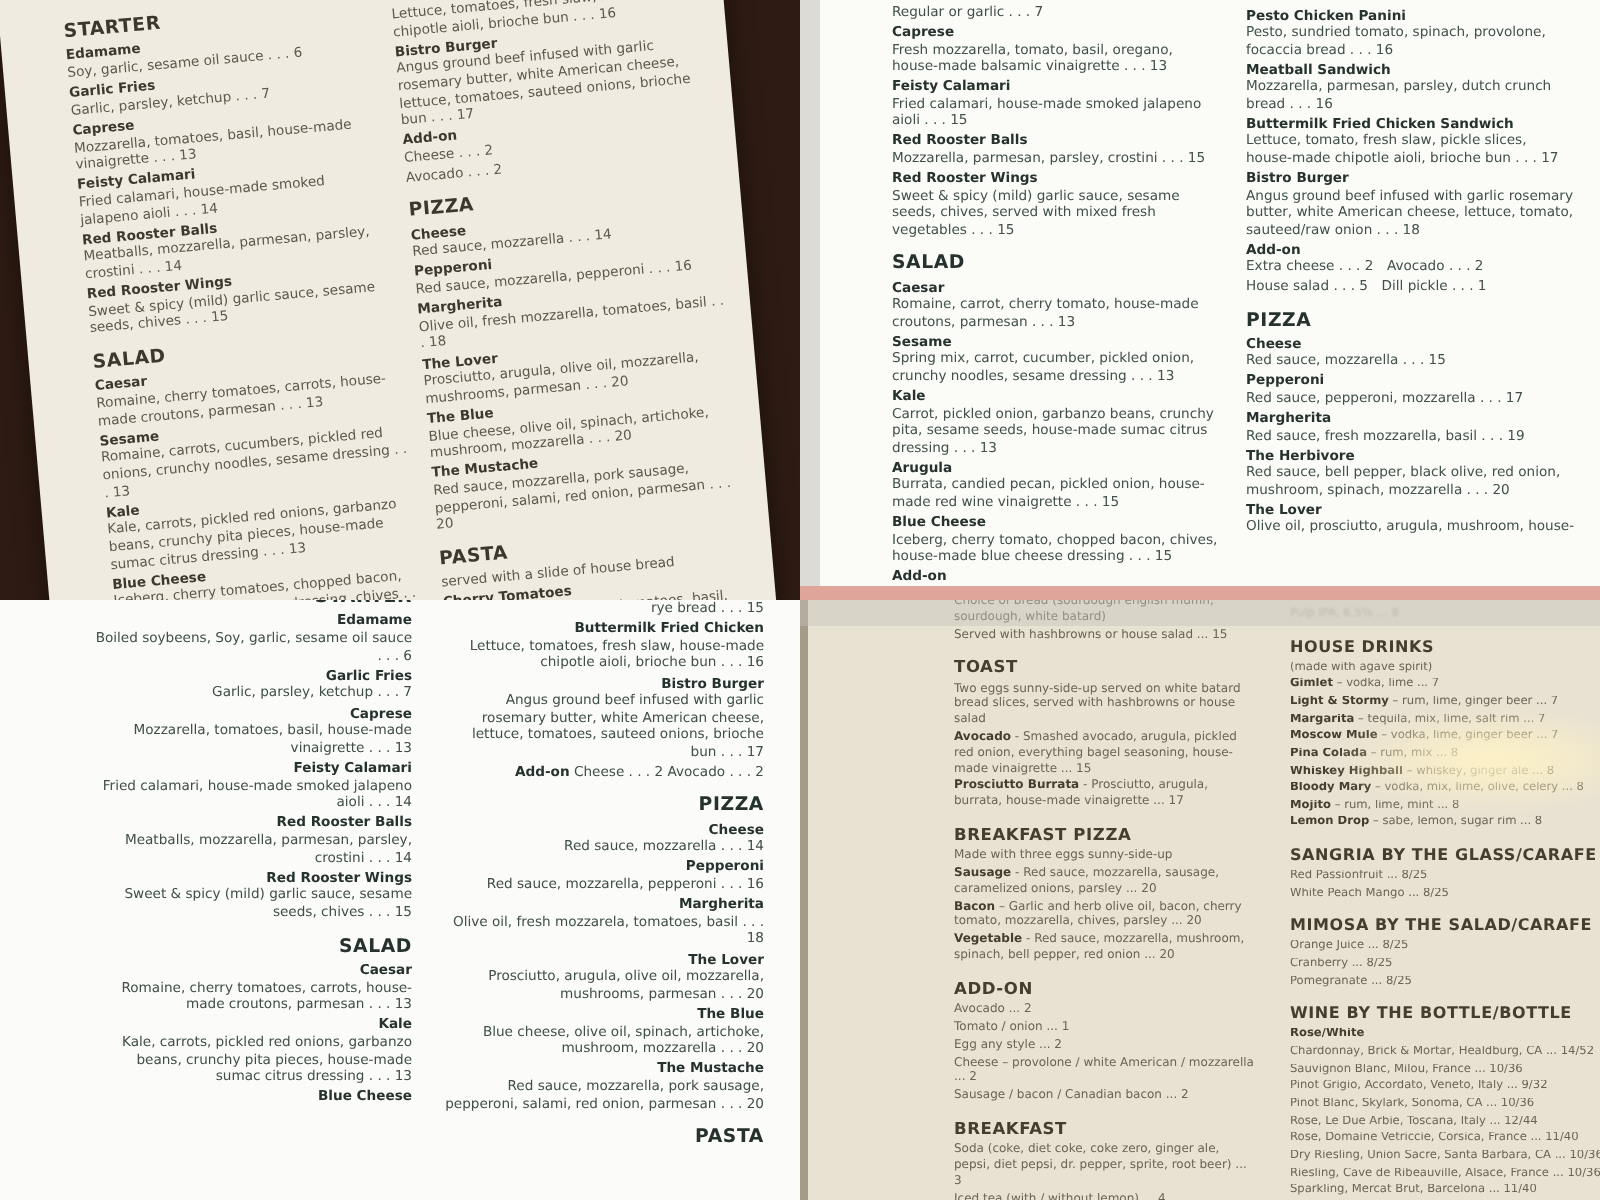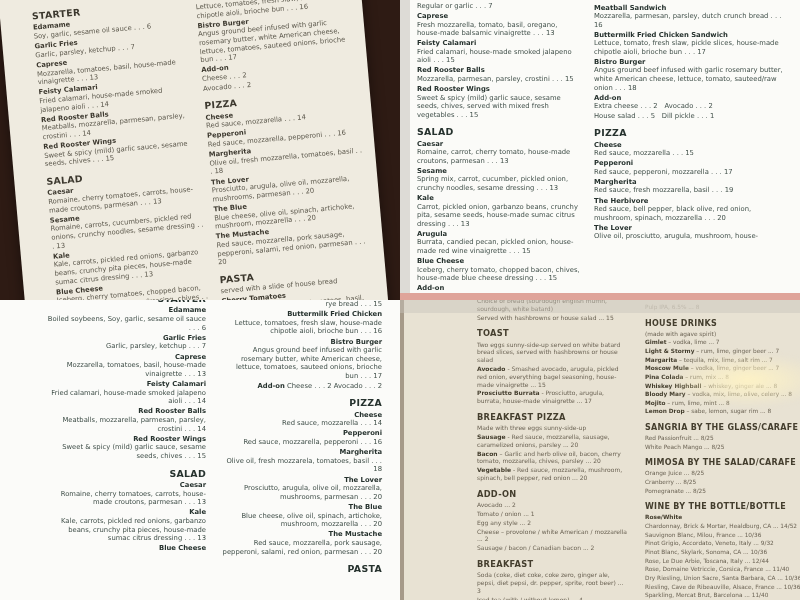--- a/index.html
+++ b/index.html
@@ -21,21 +21,21 @@
     transform:rotate(-5deg);
     box-shadow:0 0 14px rgba(0,0,0,.45);
   }
   .q1 .cols{display:flex;gap:10px;padding:28px 12px 0 32px;}
   .q1 .col{flex:1;font-size:6.8px;line-height:1.27;color:#5c584c;--hdr:#3c382e;}
 
   
   .q2{background:#fbfbf8;}
   .q2::before{content:"";position:absolute;left:0;top:0;width:10px;height:100%;background:#dddbd6;}
   .q2::after{content:"";position:absolute;left:0;bottom:0;width:100%;height:7px;background:#dfa49a;}
-  .q2 .cols{display:flex;gap:14px;padding:2px 12px 0 17px;}
+  .q2 .cols{display:flex;gap:14px;padding:2px 12px 0 46px;}
   .q2 .col{font-size:6.8px;line-height:1.26;color:#41504a;--hdr:#26322e;}
   .q2 .col-l{flex:0 0 163px;}
   .q2 .col-r{flex:1;}
 
   .q3{background:#fbfbf9;}
   .q3 .cols{display:flex;gap:16px;padding:0 18px 0 46px;}
   .q3 .col{flex:1;font-size:6.8px;line-height:1.27;color:#3f4e48;text-align:right;--hdr:#26322e;}
 
   
   .q4{background:#e8e2d3;}
@@ -114,20 +114,21 @@
           <div class="blk blk-item"><span class="nm">Red Rooster Wings</span> Sweet &amp; spicy (mild) garlic sauce, sesame seeds, chives, served with mixed fresh vegetables . . . 15</div>
           <div class="blk blk-header">SALAD</div>
           <div class="blk blk-item"><span class="nm">Caesar</span> Romaine, carrot, cherry tomato, house-made croutons, parmesan . . . 13</div>
           <div class="blk blk-item"><span class="nm">Sesame</span> Spring mix, carrot, cucumber, pickled onion, crunchy noodles, sesame dressing . . . 13</div>
           <div class="blk blk-item"><span class="nm">Kale</span> Carrot, pickled onion, garbanzo beans, crunchy pita, sesame seeds, house-made sumac citrus dressing . . . 13</div>
           <div class="blk blk-item"><span class="nm">Arugula</span> Burrata, candied pecan, pickled onion, house-made red wine vinaigrette . . . 15</div>
           <div class="blk blk-item"><span class="nm">Blue Cheese</span> Iceberg, cherry tomato, chopped bacon, chives, house-made blue cheese dressing . . . 15</div>
           <div class="blk blk-item"><span class="nm">Add-on</span> Chicken . . . 4 Fried chicken . . . 5</div>
         </div>
       <div class="col col-r">
+          <div class="blk blk-item"><span class="nm">Pesto Chicken Panini</span> Pesto, sundried tomato, spinach, provolone, focaccia bread . . . 16</div>
           <div class="blk blk-item"><span class="nm">Meatball Sandwich</span> Mozzarella, parmesan, parsley, dutch crunch bread . . . 16</div>
           <div class="blk blk-item"><span class="nm">Buttermilk Fried Chicken Sandwich</span> Lettuce, tomato, fresh slaw, pickle slices, house-made chipotle aioli, brioche bun . . . 17</div>
           <div class="blk blk-item"><span class="nm">Bistro Burger</span> Angus ground beef infused with garlic rosemary butter, white American cheese, lettuce, tomato, sauteed/raw onion . . . 18</div>
           <div class="blk blk-item"><span class="nm">Add-on</span> Extra cheese . . . 2 Avocado . . . 2</div>
           <div class="blk blk-line">House salad . . . 5 Dill pickle . . . 1</div>
           <div class="blk blk-header">PIZZA</div>
           <div class="blk blk-item"><span class="nm">Cheese</span> Red sauce, mozzarella . . . 15</div>
           <div class="blk blk-item"><span class="nm">Pepperoni</span> Red sauce, pepperoni, mozzarella . . . 17</div>
           <div class="blk blk-item"><span class="nm">Margherita</span> Red sauce, fresh mozzarella, basil . . . 19</div>
           <div class="blk blk-item"><span class="nm">The Herbivore</span> Red sauce, bell pepper, black olive, red onion, mushroom, spinach, mozzarella . . . 20</div>

